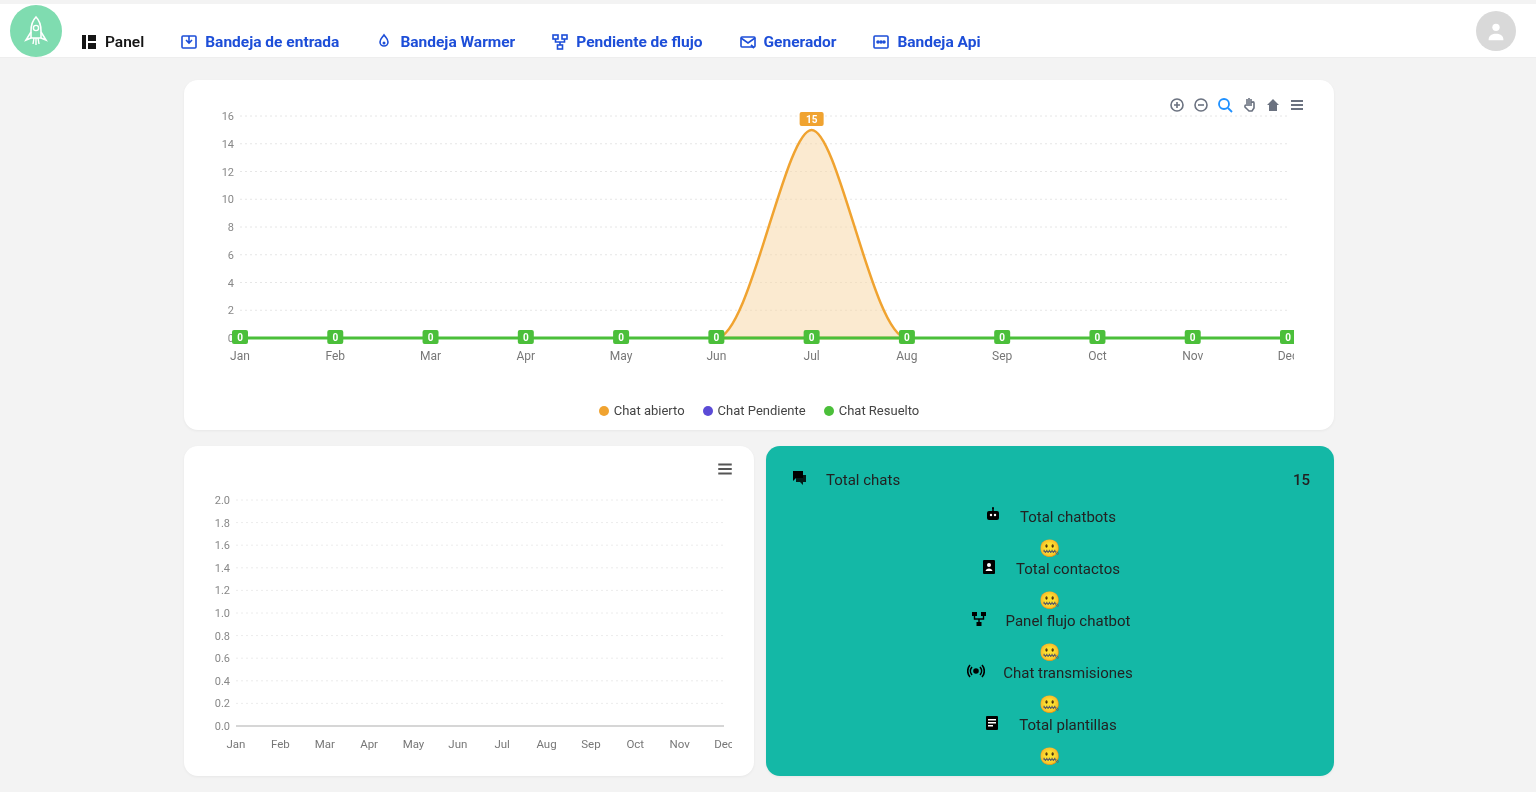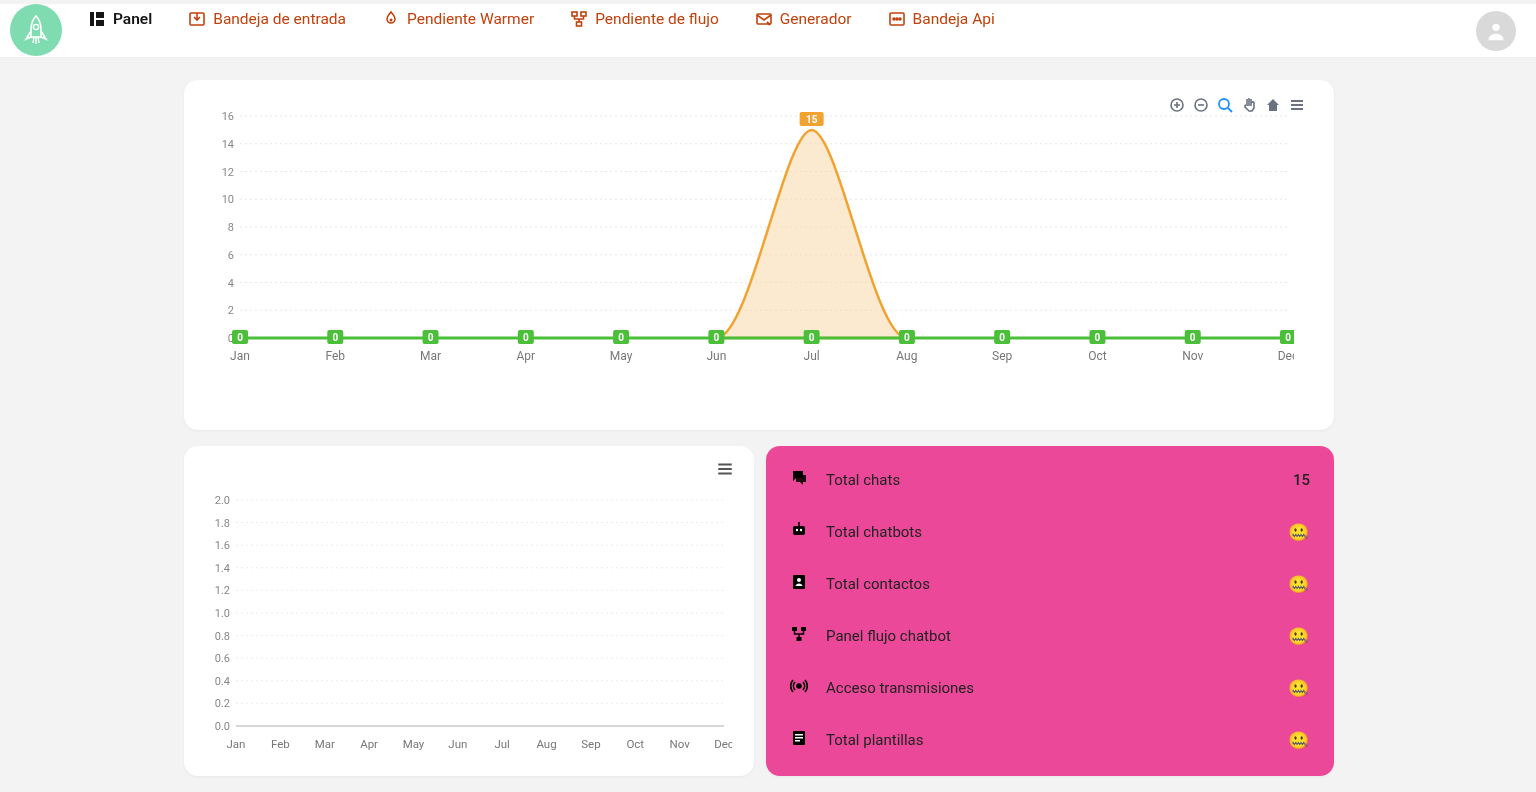--- a/index.html
+++ b/index.html
@@ -10,35 +10,35 @@
     height: 792px;
     overflow: hidden;
   }
   
   .topbar {
     position: absolute;
     top: 4px; left: 0; right: 0;
     height: 54px;
     background: #fff;
     display: flex;
-    align-items: flex-start;
+    align-items: flex-end;
     padding-left: 10px;
-    gap: 12px;
+    gap: 4px;
     border-bottom: 1px solid #eee;
   }
   .logo-wrap {
     width: 52px; height: 52px; border-radius: 50%;
     background: #7fdcb0;
     display: flex; align-items: center; justify-content: center;
   }
   .nav-item {
     display: flex; align-items: center; gap: 7px;
-    color: #c2410c;
+    color: #1d4ed8;
     font-size: 15.5px;
-    font-weight: 400;
+    font-weight: 700;
     cursor: pointer;
     padding: 6px 4px;
   }
   .nav-item.active { color: #151515; font-weight: 600; }
   .nav-item svg, .nav-item .ico { width: 18px; height: 18px; flex: none; }
   .avatar {
     width: 40px; height: 40px; border-radius: 50%;
     background: #d9d9d9;
     display:flex; align-items:center; justify-content:center;
     position:absolute; right:20px; top:50%; transform:translateY(-50%);
@@ -72,30 +72,30 @@
     left:184px; top:446px;
     width:570px; height:330px;
     background:#fff; border-radius:14px;
     box-shadow: 0 1px 3px rgba(0,0,0,.05);
   }
   .small-menu { position:absolute; right:20px; top:14px; color:#666; cursor:pointer; }
   .small-plot { position:absolute; left:18px; top:48px; width:530px; height:260px; }
   
   .stats-card {
     position:absolute; left:766px; top:446px;
-    width:568px; height:330px; background:#ec4899; border-radius:14px;
+    width:568px; height:330px; background:#14b8a6; border-radius:14px;
     box-shadow: 0 1px 3px rgba(0,0,0,.05);
     padding: 8px 0;
   }
   .stat-row {
     display:flex; align-items:center; justify-content:space-between;
     padding: 0 24px; height: 52px;
     font-size:15px; color:#222;
   }
-  .stat-row + .stat-row { border-top: 0px; }
+  .stat-row + .stat-row { border-top: 0px; flex-direction: column; }
   .stat-left { display:flex; align-items:center; gap:18px; }
   .stat-ico { width:18px; height:18px; color:#000; }
   .stat-val { font-weight:500; color:#222; }
   .stat-emoji { font-size:17px; }
 </style>
 </head>
 <body>
 
 <div class="topbar">
   <div class="logo-wrap">
@@ -121,21 +121,21 @@
           <rect x="2" y="3" width="14" height="12" rx="1"></rect>
           <path d="M9 3v7M6 7l3 3 3-3"></path>
         </svg>
         <span>Bandeja de entrada</span>
       </div>
       <div class="nav-item">
         <svg class="ico" viewBox="0 0 18 18" fill="none" stroke="currentColor" stroke-width="1.6">
           <path d="M9 2c2 3 4 4 4 7a4 4 0 11-8 0c0-3 2-4 4-7z"></path>
           <circle cx="9" cy="10" r="1.5" fill="currentColor" stroke="none"></circle>
         </svg>
-        <span>Pendiente Warmer</span>
+        <span>Bandeja Warmer</span>
       </div>
       <div class="nav-item">
         <svg class="ico" viewBox="0 0 18 18" fill="none" stroke="currentColor" stroke-width="1.6">
           <rect x="2" y="2" width="5" height="4"></rect>
           <rect x="11" y="2" width="5" height="4"></rect>
           <rect x="6.5" y="12" width="5" height="4"></rect>
           <path d="M4.5 6v3h9V6M9 9v3"></path>
         </svg>
         <span>Pendiente de flujo</span>
       </div>
@@ -257,20 +257,25 @@
       <text x="311.8181818181818" y="252" text-anchor="middle" font-size="12" fill="#777">Apr</text>
       <text x="407.0909090909091" y="252" text-anchor="middle" font-size="12" fill="#777">May</text>
       <text x="502.3636363636364" y="252" text-anchor="middle" font-size="12" fill="#777">Jun</text>
       <text x="597.6363636363636" y="252" text-anchor="middle" font-size="12" fill="#777">Jul</text>
       <text x="692.9090909090909" y="252" text-anchor="middle" font-size="12" fill="#777">Aug</text>
       <text x="788.1818181818182" y="252" text-anchor="middle" font-size="12" fill="#777">Sep</text>
       <text x="883.4545454545455" y="252" text-anchor="middle" font-size="12" fill="#777">Oct</text>
       <text x="978.7272727272727" y="252" text-anchor="middle" font-size="12" fill="#777">Nov</text>
       <text x="1074" y="252" text-anchor="middle" font-size="12" fill="#777">Dec</text>
     </svg>
+  <div class="big-legend" id="big-legend">
+      <span><span class="lg-dot" style="background:#f0a330"></span>Chat abierto</span>
+      <span><span class="lg-dot" style="background:#5b4bd6"></span>Chat Pendiente</span>
+      <span><span class="lg-dot" style="background:#4bbf3a"></span>Chat Resuelto</span>
+    </div>
 </div>
 
 <div class="small-card">
   <span class="small-menu">
     <svg width="18" height="18" viewBox="0 0 16 16" stroke="#555" stroke-width="1.8">
         <path d="M2 4h12M2 8h12M2 12h12"></path>
       </svg>
   </span>
   <svg class="small-plot" id="small-plot" viewBox="0 0 530 260">
       <line x1="34" y1="232" x2="522" y2="232" stroke="#ececec" stroke-dasharray="2 3"></line>
@@ -357,21 +362,21 @@
         <span>Panel flujo chatbot</span>
       </div>
       <span class="stat-emoji">🤐</span>
     </div>
     <div class="stat-row">
       <div class="stat-left">
         <span><svg class="stat-ico" viewBox="0 0 18 18" fill="none" stroke="currentColor" stroke-width="1.6">
             <circle cx="9" cy="9" r="2" fill="currentColor"></circle>
             <path d="M5 5a6 6 0 000 8M13 5a6 6 0 010 8M3 3a9 9 0 000 12M15 3a9 9 0 010 12"></path>
           </svg></span>
-        <span>Acceso transmisiones</span>
+        <span>Chat transmisiones</span>
       </div>
       <span class="stat-emoji">🤐</span>
     </div>
     <div class="stat-row">
       <div class="stat-left">
         <span><svg class="stat-ico" viewBox="0 0 18 18" fill="currentColor">
             <rect x="3" y="2" width="12" height="14" rx="1"></rect>
             <rect x="5" y="5" width="8" height="1.5" fill="#fff"></rect>
             <rect x="5" y="8" width="8" height="1.5" fill="#fff"></rect>
             <rect x="5" y="11" width="5" height="1.5" fill="#fff"></rect>

